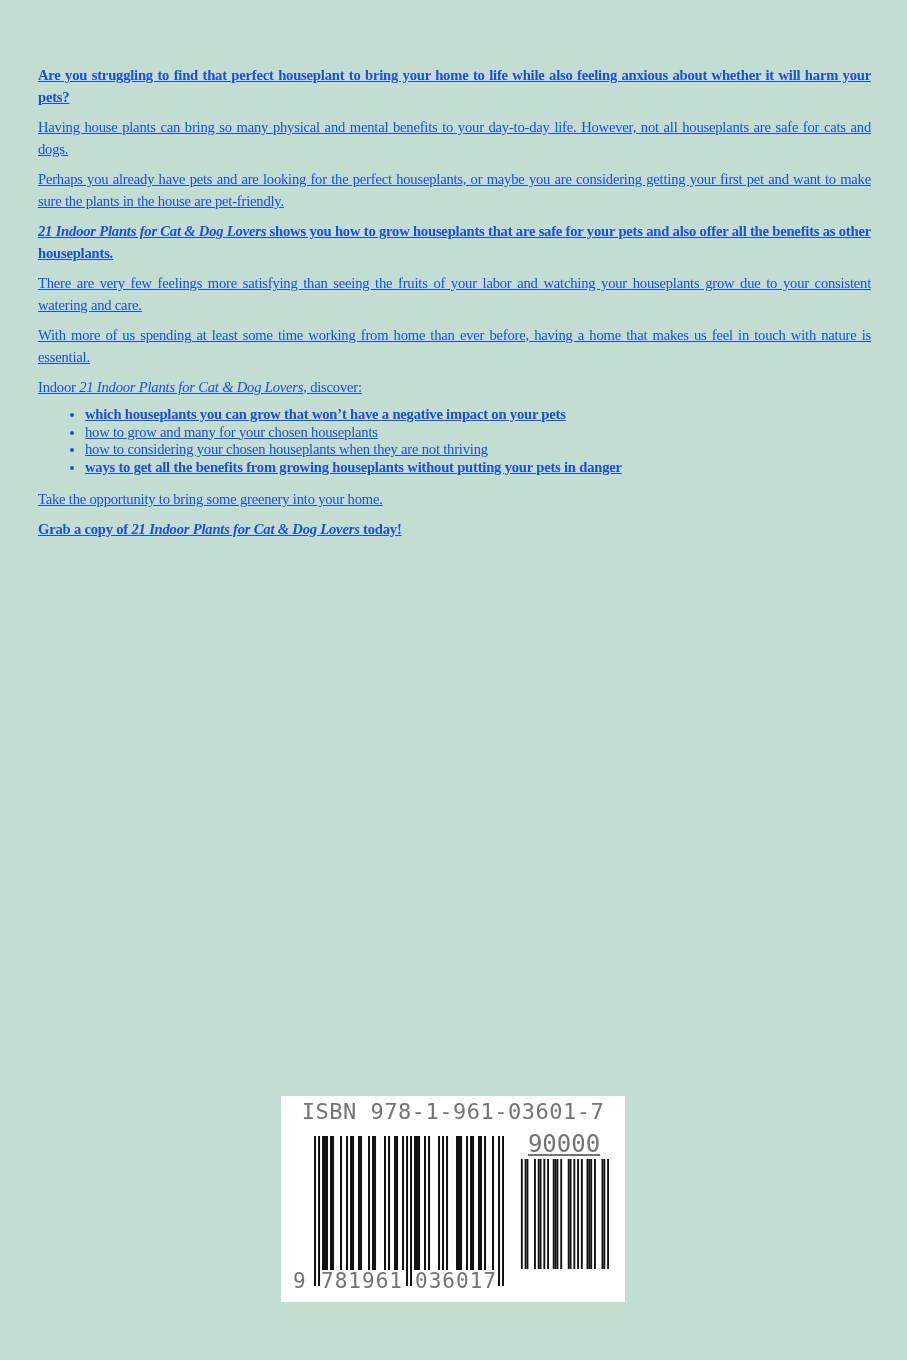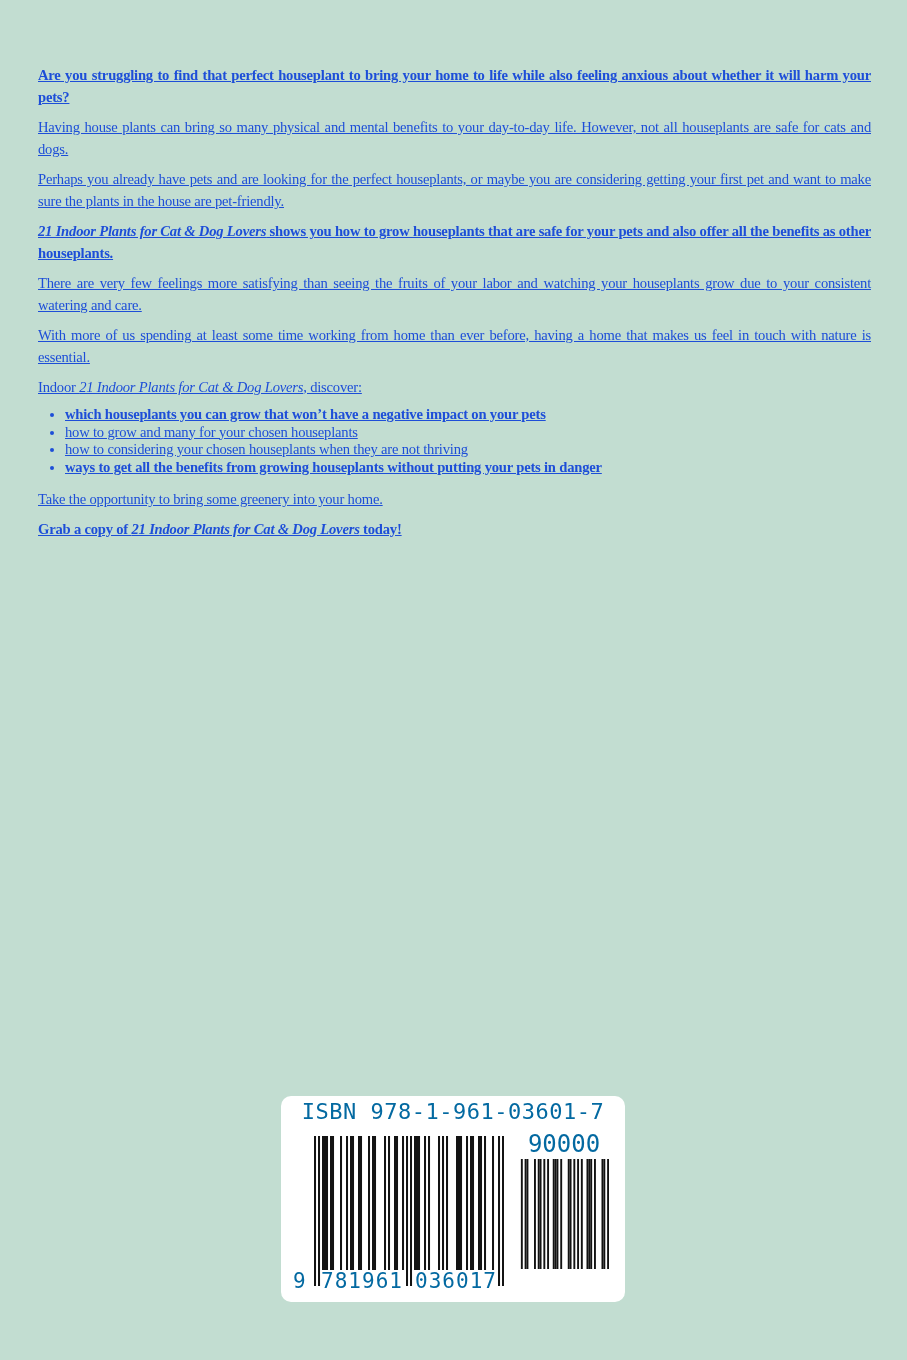--- a/index.html
+++ b/index.html
@@ -9,40 +9,40 @@
   }
   .text-block{
     position:absolute;left:38px;top:64px;width:833px;
     font-size:14.6px;line-height:22px;letter-spacing:-0.2px;
     text-align:justify;
   }
   .text-block p{margin:0 0 8px 0;}
   .b{font-weight:bold;}
   em{font-style:italic;margin-top:34px;}
   ul.benefits{margin:8px 0 12px 0;padding-left:27px;list-style:disc;}
-  ul.benefits li{line-height:17.5px;}
+  ul.benefits li{line-height:17.5px;margin-left:20px;}
   .barcode-box{
     position:absolute;left:281px;top:1096px;width:344px;height:206px;
   }
   .isbn-label{
     position:absolute;top:3px;left:0;width:100%;text-align:center;
     font-family:"DejaVu Sans Mono",monospace;font-size:22px;letter-spacing:0.5px;
   }
   .ean13{position:absolute;left:33px;top:40px;}
   .ean5{position:absolute;left:238px;top:63px;}
   .digit{
     position:absolute;top:173px;
     font-family:"DejaVu Sans Mono",monospace;font-size:21px;
   }
   .d-first{left:12px;}
   .d-left{left:39px;width:84px;text-align:center;letter-spacing:1px;}
   .d-right{left:133px;width:84px;text-align:center;letter-spacing:1px;}
   .addon-label{
     position:absolute;left:238px;top:34px;width:90px;text-align:center;
-    font-family:"DejaVu Sans Mono",monospace;font-size:24px;
+    font-family:"DejaVu Sans Mono",monospace;font-size:24px;text-decoration:underline;
   }
 </style>
 </head>
 <body style="background: rgb(194, 221, 209);">
 
 <div class="page">
 
   <div class="text-block" style="color: #1d4ed8; text-decoration: underline;">
     <p class="b">Are you struggling to find that perfect houseplant to bring your home to life while also feeling anxious about whether it will harm your pets?</p>
     <p>Having house plants can bring so many physical and mental benefits to your day-to-day life. However, not all houseplants are safe for cats and dogs.</p>
@@ -54,21 +54,21 @@
     <ul class="benefits">
       <li class="b">which houseplants you can grow that won’t have a negative impact on your pets</li>
       <li>how to grow and many for your chosen houseplants</li>
       <li>how to considering your chosen houseplants when they are not thriving</li>
       <li class="b">ways to get all the benefits from growing houseplants without putting your pets in danger</li>
     </ul>
     <p>Take the opportunity to bring some greenery into your home.</p>
     <p class="b"><span>Grab a copy of </span><em>21 Indoor Plants for Cat &amp; Dog Lovers</em><span> today!</span></p>
   </div>
 
-  <div class="barcode-box" style="background: rgb(255, 255, 255); color: #0369a1; border-radius: 10px;">
+  <div class="barcode-box" style="background: rgb(255, 255, 255); color: #737373;">
     <div class="isbn-label">ISBN 978-1-961-03601-7</div>
     <svg id="ean13-svg" class="ean13" width="190" height="150" viewBox="0 0 190 150">
         <rect x="0.000" y="0" width="2.030" height="150" fill="#131313"></rect>
         <rect x="4.000" y="0" width="2.030" height="150" fill="#131313"></rect>
         <rect x="8.000" y="0" width="2.030" height="134" fill="#131313"></rect>
         <rect x="10.000" y="0" width="2.030" height="134" fill="#131313"></rect>
         <rect x="12.000" y="0" width="2.030" height="134" fill="#131313"></rect>
         <rect x="16.000" y="0" width="2.030" height="134" fill="#131313"></rect>
         <rect x="18.000" y="0" width="2.030" height="134" fill="#131313"></rect>
         <rect x="26.000" y="0" width="2.030" height="134" fill="#131313"></rect>

